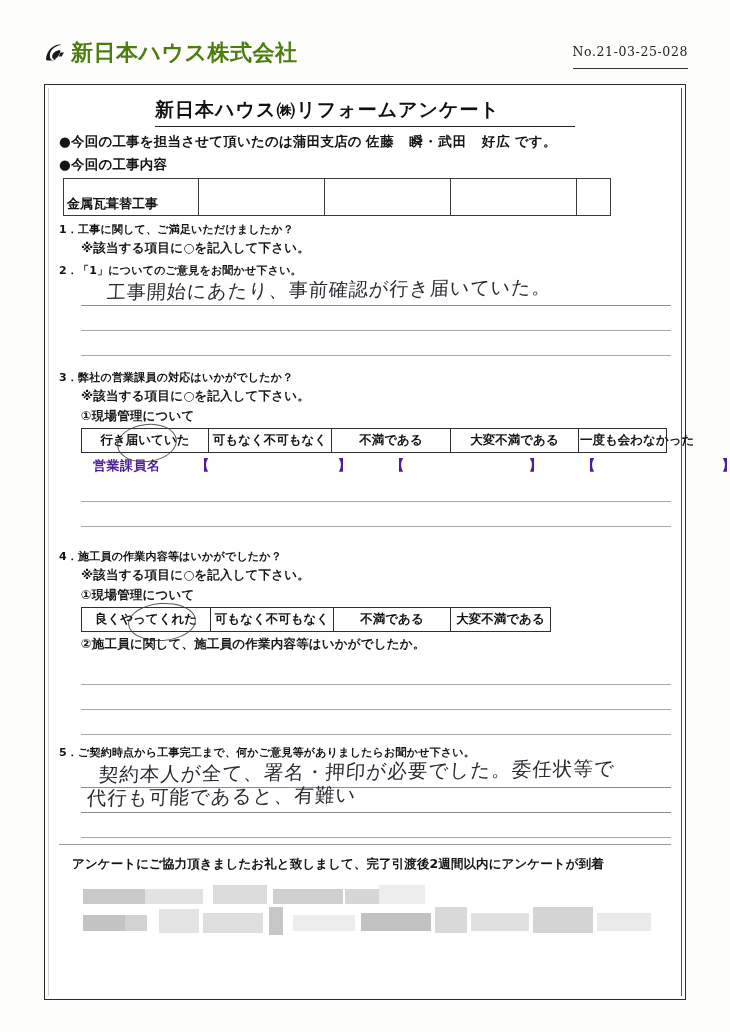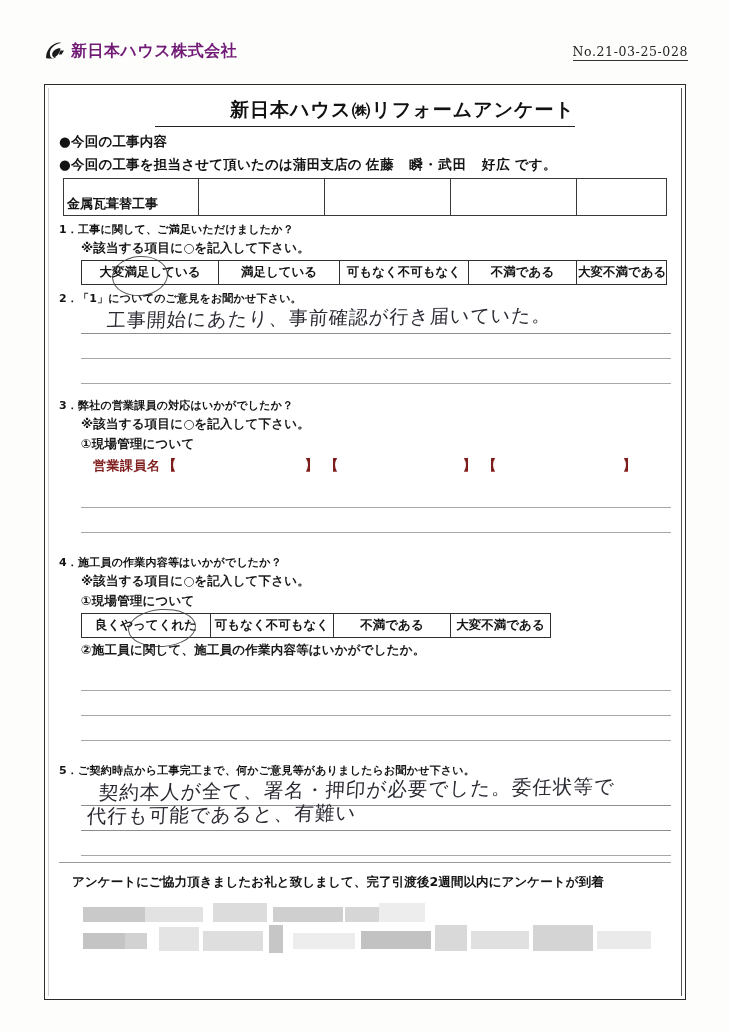--- a/index.html
+++ b/index.html
@@ -39,34 +39,34 @@
     gap: 5px;
   }
   .logo-mark {
     width: 26px;
     height: 26px;
     position: relative;
     flex: none;
   }
   .logo-mark svg { display: block; }
   .logo-text {
-    font-size: 16px;
+    font-size: 22px;
     font-weight: bold;
     letter-spacing: 0.5px;
-    color: #701a75;
+    color: #4d7c0f;
     white-space: nowrap;
   }
   .doc-no {
     position: absolute;
     right: 42px;
     top: 6px;
     font-size: 12.5px;
     letter-spacing: 0.6px;
     border-bottom: 1px solid #333;
-    padding-bottom: 1px;
+    padding-bottom: 9px;
     color: #222;
     font-family: "DejaVu Serif", "Liberation Serif", serif;
     white-space: nowrap;
   }
 
   
   .frame {
     position: absolute;
     left: 44px;
     top: 84px;
@@ -88,21 +88,21 @@
 
   .inner {
     position: absolute;
     left: 14px;
     top: 8px;
     width: 612px;
   }
 
   
   .title {
-    text-align: right;
+    text-align: left;
     font-size: 19px;
     font-weight: bold;
     letter-spacing: 1px;
     color: #111;
     padding: 4px 0 3px;
     margin: 0 auto 6px;
     width: 420px;
     border-bottom: 1.6px solid #222;
   }
 
@@ -112,21 +112,21 @@
     color: #141414;
     margin: 5px 0 4px;
     letter-spacing: 0.2px;
     white-space: nowrap;
   }
   .staff-names { padding: 0 4px; letter-spacing: 1px; }
 
   
   .work-table {
     border-collapse: collapse;
-    width: 604px;
+    width: 548px;
     margin: 2px 12px 6px 4px;
     table-layout: fixed;
   }
   .work-table td {
     border: 1px solid #3a3a3a;
     height: 34px;
     vertical-align: bottom;
     font-size: 13px;
     font-weight: bold;
     padding: 0 3px 2px;
@@ -213,27 +213,28 @@
     white-space: nowrap;
     transform: skewX(-4deg) rotate(-0.7deg);
     font-weight: 500;
   }
   .hand.h-q2 { left: 26px; font-size: 19px; }
   .hand.h-q5a { left: 18px; font-size: 19.5px; }
   .hand.h-q5b { left: 6px; font-size: 19.5px; }
 
   
   .names-row {
-    margin: 4px 0 8px 34px;
+    margin: 4px 0 2px 34px;
     font-size: 13px;
     font-weight: bold;
-    color: #7f1d1d;
+    color: #4c1d95;
     display: flex;
     align-items: center;
     white-space: nowrap;
+    gap: 33px;
   }
   .names-label { margin-right: 2px; letter-spacing: 0.5px; }
   .bracket {
     display: inline-flex;
     align-items: center;
     margin-right: 6px;
   }
   .bracket .bk { font-size: 14px; }
   .bracket .gap-a { display: inline-block; width: 128px; }
   .bracket .gap-b { display: inline-block; width: 124px; }
@@ -285,71 +286,71 @@
       <span class="logo-text">新日本ハウス株式会社</span>
     </div>
     <div class="doc-no">No.21-03-25-028</div>
   </div>
 
   <div class="frame">
     <div class="inner">
 
       <div class="title">新日本ハウス㈱リフォームアンケート</div>
 
-      <div class="bullet-line">●今回の工事内容</div>
-
       <div class="bullet-line">
         <span>●今回の工事を担当させて頂いたのは蒲田支店の</span><span class="staff-names">佐藤　瞬・武田　好広</span><span>です。</span>
       </div>
+
+      <div class="bullet-line">●今回の工事内容</div>
 
       <table class="work-table">
         <tbody>
             <tr>
           <td style="width:128px">金属瓦葺替工事</td>
           <td style="width:119px"></td>
           <td style="width:119px"></td>
           <td style="width:119px"></td>
           <td></td>
         </tr>
       </tbody>
         </table>
 
       <div class="q">1．工事に関して、ご満足いただけましたか？</div>
       <div class="q-note">※該当する項目に○を記入して下さい。</div>
-      <table class="opts w1">
-        <tbody>
-            <tr>
-          <td style="width:134px">
-            <span>大変満足している</span>
-            <span class="circle-mark c1"></span>
-          </td>
-          <td style="width:118px">満足している</td>
-          <td style="width:126px">可もなく不可もなく</td>
-          <td style="width:105px">不満である</td>
-          <td>大変不満である</td>
-        </tr>
-      </tbody>
-        </table>
 
       <div class="q">2．「1」についてのご意見をお聞かせ下さい。</div>
       <div class="rules">
         <div class="rule">
           <span class="hand h-q2">工事開始にあたり、事前確認が行き届いていた。</span>
         </div>
         <div class="rule faint">
           <span class="hand"></span>
         </div>
         <div class="rule faint">
           <span class="hand"></span>
         </div>
       </div>
 
       <div class="q" style="margin-top:14px">3．弊社の営業課員の対応はいかがでしたか？</div>
       <div class="q-note">※該当する項目に○を記入して下さい。</div>
       <div class="q-sub">①現場管理について</div>
+      <table class="opts w3">
+        <tbody>
+            <tr>
+          <td style="width:124px">
+            <span>行き届いていた</span>
+            <span class="circle-mark c3"></span>
+          </td>
+          <td style="width:120px">可もなく不可もなく</td>
+          <td style="width:116px">不満である</td>
+          <td style="width:125px">大変不満である</td>
+          <td>一度も会わなかった</td>
+        </tr>
+      </tbody>
+        </table>
 
       <div class="names-row">
         <span class="names-label">営業課員名</span>
         <span class="bracket">
           <span class="bk">【</span>
           <span class="gap-a"></span>
           <span class="bk">】</span>
         </span>
         <span class="bracket">
           <span class="bk">【</span>
@@ -395,21 +396,21 @@
           <span class="hand"></span>
         </div>
         <div class="rule faint">
           <span class="hand"></span>
         </div>
         <div class="rule faint">
           <span class="hand"></span>
         </div>
       </div>
 
-      <div class="q" style="margin-top:22px">5．ご契約時点から工事完工まで、何かご意見等がありましたらお聞かせ下さい。</div>
+      <div class="q" style="margin-top:10px">5．ご契約時点から工事完工まで、何かご意見等がありましたらお聞かせ下さい。</div>
       <div class="rules">
         <div class="rule">
           <span class="hand h-q5a">契約本人が全て、署名・押印が必要でした。委任状等で</span>
         </div>
         <div class="rule">
           <span class="hand h-q5b">代行も可能であると、有難い</span>
         </div>
         <div class="rule faint">
           <span class="hand"></span>
         </div>

